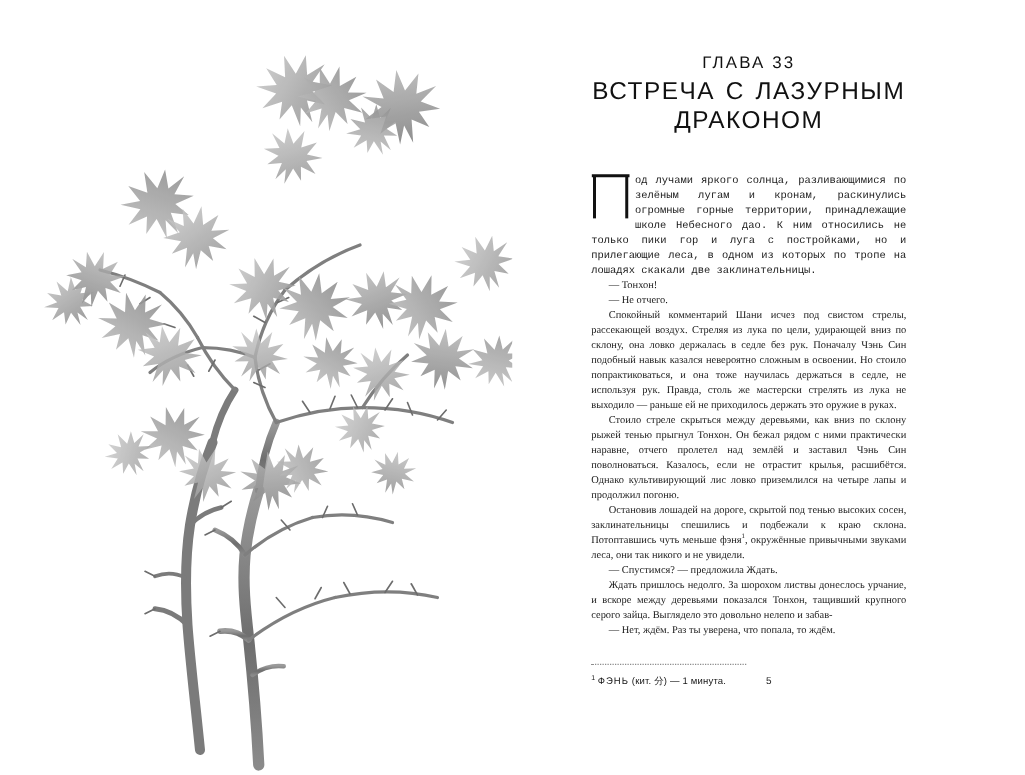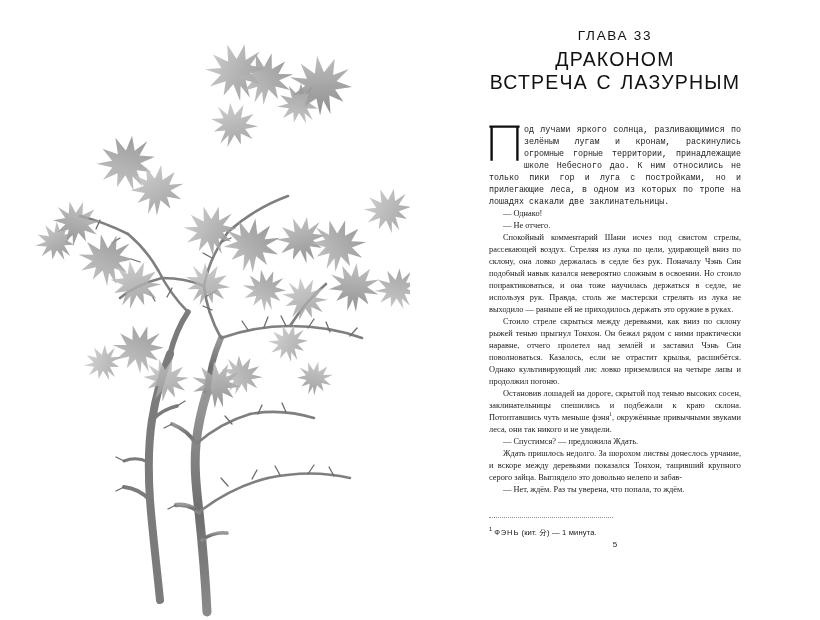--- a/index.html
+++ b/index.html
@@ -52,23 +52,22 @@
     left: 410px;
     top: 0;
     width: 410px;
     height: 620px;
     background: #ffffff;
   }
 
   .text-column {
     position: absolute;
     left: 63px;      
-    top: 28px;
+    top: 42px;
     width: 252px;    
-    margin-left: 16px;
   }
 
   
   .chapter-head {
     text-align: center;
     font-family: "Liberation Sans", "DejaVu Sans", sans-serif;
     font-weight: 300;
     color: #111111;
     margin-bottom: 30px;
   }
@@ -299,36 +298,36 @@
       </svg>
     </div>
   </div>
 
   <div class="page-right">
 
     <div class="text-column">
 
       <div class="chapter-head">
         <div class="chapter-number">ГЛАВА 33</div>
+        <div class="chapter-title">ВСТРЕЧА С ЛАЗУРНЫМ</div>
         <div class="chapter-title">ДРАКОНОМ</div>
-        <div class="chapter-title">ВСТРЕЧА С ЛАЗУРНЫМ</div>
       </div>
 
       <div class="body-text">
 
         <p class="dropcap-para">
           <span class="dropcap">
             <svg width="31" height="36" viewBox="0 0 31 36" xmlns="http://www.w3.org/2000/svg" aria-hidden="true">
               <path d="M1.6,1.6 H29.4 M2.6,1.6 V34.6 M28.4,1.6 V34.6" stroke="#111111" stroke-width="2.4" fill="none" stroke-linecap="square"></path>
             </svg>
           </span>
           <span>од лучами яркого солнца, разливающимися по зелёным лугам и кронам, раскинулись огромные горные территории, принадлежащие школе Небесного дао. К ним относились не только пики гор и луга с постройками, но и прилегающие леса, в одном из которых по тропе на лошадях скакали две заклинательницы.</span>
         </p>
 
-        <p>— Однако!</p>
+        <p>— Тонхон!</p>
         <p>— Не отчего.</p>
         <p>Спокойный комментарий Шани исчез под свистом стрелы, рассекающей воздух. Стреляя из лука по цели, удирающей вниз по склону, она ловко держалась в седле без рук. Поначалу Чэнь Син подобный навык казался невероятно сложным в освоении. Но стоило попрактиковаться, и она тоже научилась держаться в седле, не используя рук. Правда, столь же мастерски стрелять из лука не выходило — раньше ей не приходилось держать это оружие в руках.</p>
         <p>Стоило стреле скрыться между деревьями, как вниз по склону рыжей тенью прыгнул Тонхон. Он бежал рядом с ними практически наравне, отчего пролетел над землёй и заставил Чэнь Син поволноваться. Казалось, если не отрастит крылья, расшибётся. Однако культивирующий лис ловко приземлился на четыре лапы и продолжил погоню.</p>
 
         <p><span>Остановив лошадей на дороге, скрытой под тенью высоких сосен, заклинательницы спешились и подбежали к краю склона. Потоптавшись чуть меньше фэня<sup class="fn-ref">1</sup>, окружённые привычными звуками леса, они так никого и не увидели.</span></p>
 
         <p>— Спустимся? — предложила Ждать.</p>
         <p>Ждать пришлось недолго. За шорохом листвы донеслось урчание, и вскоре между деревьями показался Тонхон, тащивший крупного серого зайца. Выглядело это довольно нелепо и забав-</p>
         <p>— Нет, ждём. Раз ты уверена, что попала, то ждём.</p>
       </div>

